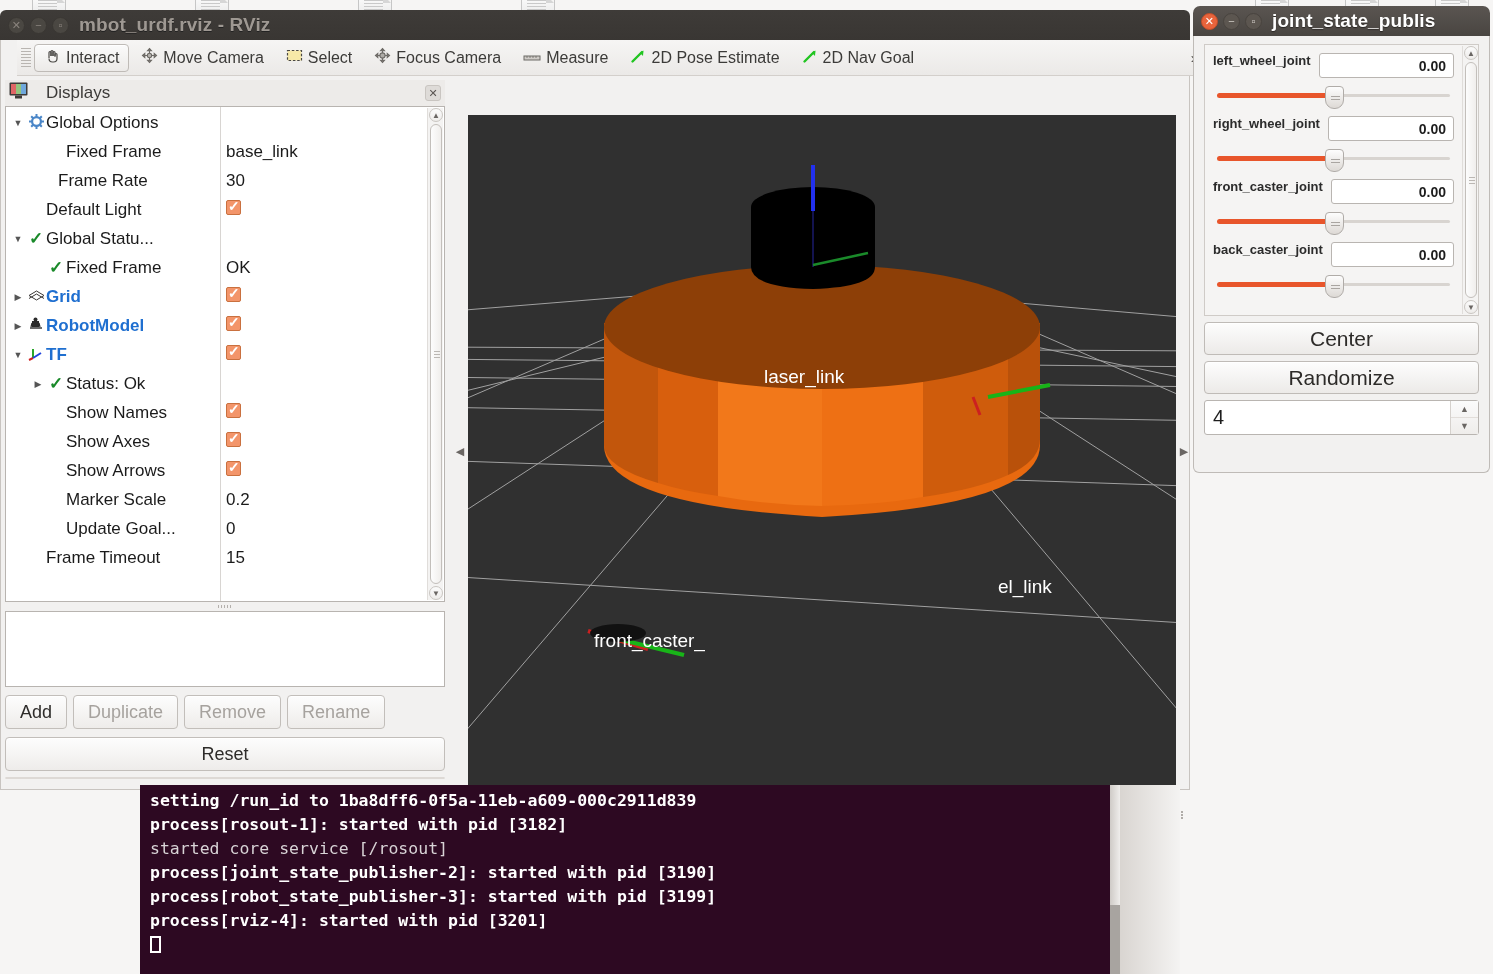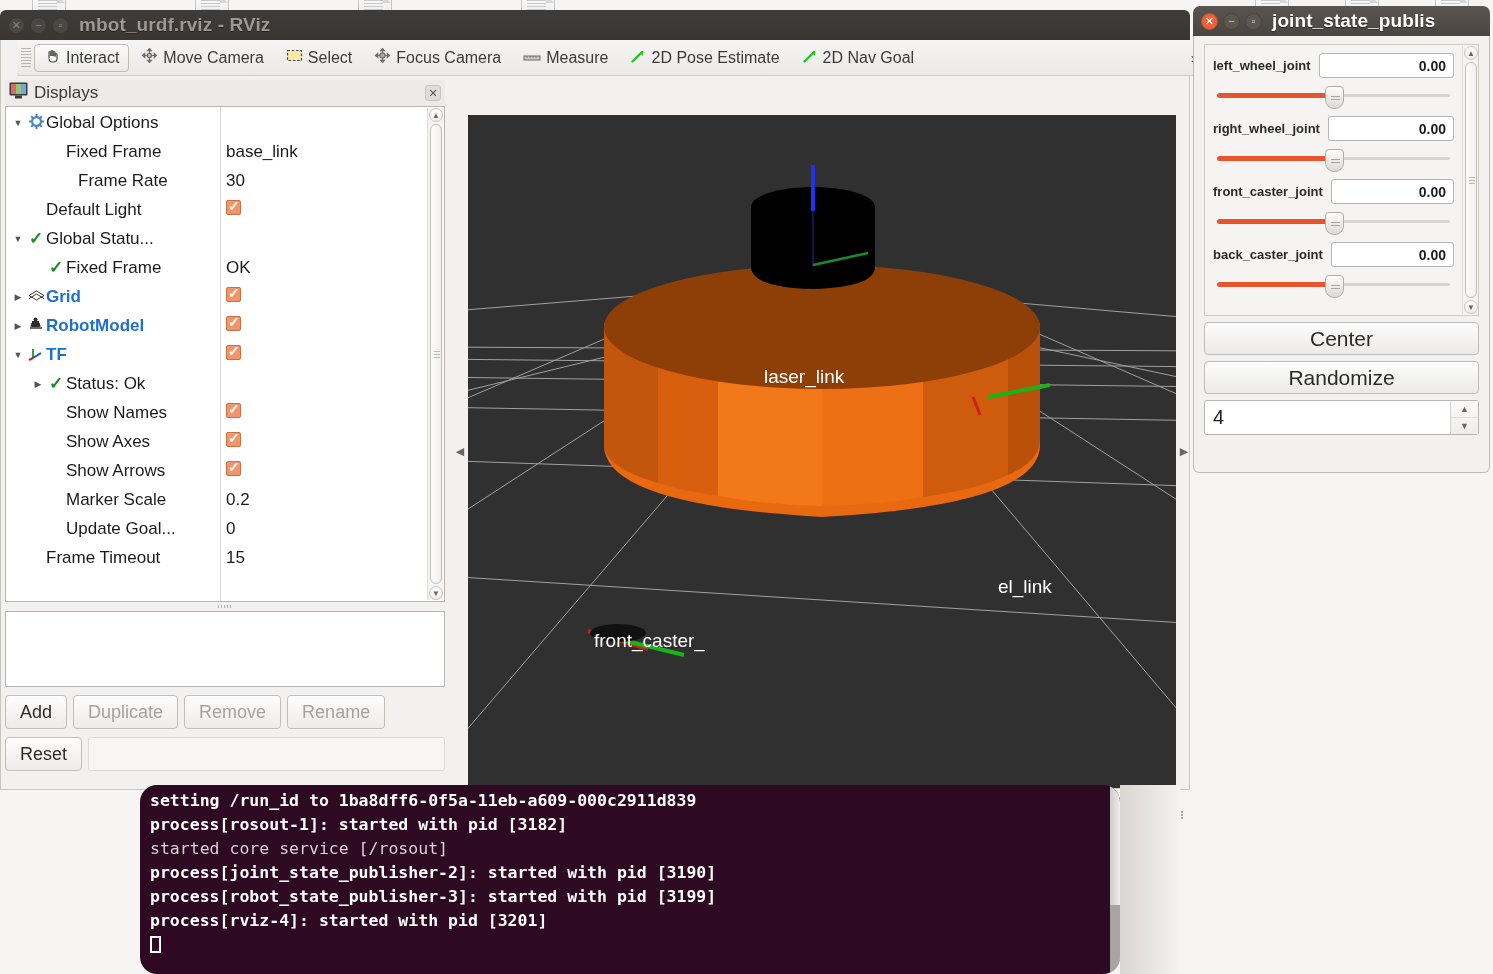--- a/index.html
+++ b/index.html
@@ -95,21 +95,21 @@
     box-shadow: inset 0 1px 0 #fff;
   }
   .tb-more{ margin-left:auto; padding-right:8px; font-size:15px; color:#4a4845; }
   .ico{ display:inline-block; }
 
   
   #displays{
     position:absolute; left:4px; top:40px; width:440px; height:666px;
   }
   .dock-title{
-    height:26px; display:flex; align-items:center; gap:6px;
+    height:26px; display:flex; align-items:center; gap:18px;
     font-size:17px; color:#3d3b39;
     background:#edebe9; padding:0 4px;
   }
   .dock-title .x{
     margin-left:auto; width:16px; height:16px; border-radius:3px;
     background:#dedbd8; color:#5a5653; font-size:11px;
     display:flex; align-items:center; justify-content:center;
     border:1px solid #c9c5c1;
   }
   #tree{
@@ -184,21 +184,21 @@
     display:flex; gap:6px; margin-top:8px;
   }
   .dbtn{
     height:34px; padding:12px 14px; font-size:18px;
     background:linear-gradient(#fdfdfd,#eeecea);
     border:1px solid #c2bebA; border-radius:4px; color:#2e2c2a;
     display:flex; align-items:center; justify-content:center;
     box-shadow: inset 0 1px 0 #fff;
   }
   .dbtn.disabled{ color:#a6a29e; }
-  #resetrow{ display:flex; gap:6px; margin-top:8px; align-items:stretch; }
+  #resetrow{ display:flex; gap:6px; margin-top:8px; align-items:stretch;flex-direction:column; }
   #resetrow .filler{
     flex:1; background:#f7f6f5; border:1px solid #ddd9d5; border-radius:3px;
   }
 
   
   .split-arrow{
     position:absolute; width:14px; font-size:11px; color:#6a6663;
     text-align:center;
   }
 
@@ -239,21 +239,21 @@
   #jsp .titlebar{ border-radius:7px 7px 0 0; }
   #jsp .body{
     width:297px; height:437px; background:#f2f1f0;
     border:1px solid #bfbbb7; border-top:none; border-radius:0 0 6px 6px;
     padding:8px 10px; position:relative;
   }
   #sliderbox{
     height:272px; border:1px solid #cfcbc7; background:#f5f4f3;
     position:relative; padding:8px 24px 8px 8px; overflow:hidden;
   }
-  .jrow{ display:flex; align-items:center; margin-bottom:2px; }
+  .jrow{ display:flex; align-items:flex-start; margin-bottom:2px; }
   .jlbl{ font-size:13px; font-weight:bold; color:#2b2b2b; white-space:nowrap; }
   .jval{
     flex:1; margin-left:8px; height:25px;
     background:#fff; border:1px solid #b9b5b1; border-radius:3px;
     display:flex; align-items:center; justify-content:flex-end;
     padding-right:7px; font-size:14px; font-weight:bold; color:#1d1d1d;
   }
   .slider{
     position:relative; height:30px; margin:0 0 6px 0;
   }
@@ -299,21 +299,21 @@
   }
   #spin .btns div{
     flex:1; display:flex; align-items:center; justify-content:center;
     font-size:9px; color:#6a6663;
   }
   #spin .btns div:first-child{ border-bottom:1px solid #e2dedA; }
 
   
   #term{
     position:absolute; left:140px; top:785px; width:980px; height:189px;
-    background:#2d0922; overflow:hidden;border-radius:17px;
+    background:#2d0922; overflow:hidden;
   }
   #term .lines{
     padding:4px 0 0 10px;
     font-family:"DejaVu Sans Mono","Liberation Mono",monospace;
     font-size:16.5px; line-height:24px; color:#ffffff;
     white-space:pre;
   }
   #term .dim{ color:#d8d3d6; font-weight:normal; }
   #term .bold{ color:#ffffff; font-weight:bold; }
   #term .cursor{
@@ -476,21 +476,21 @@
                   </g>
                 </svg></span>
               <span class="lbl">Global Options</span>
             </div>
             <div class="trow" style="padding-left: 24px;">
               <span class="arrow"></span>
               <span class="ic"></span>
               <span class="lbl">Fixed Frame</span>
               <span class="val">base_link</span>
             </div>
-            <div class="trow" style="padding-left: 36px;">
+            <div class="trow" style="padding-left: 16px;">
               <span class="arrow"></span>
               <span class="ic"></span>
               <span class="lbl">Frame Rate</span>
               <span class="val">30</span>
             </div>
             <div class="trow" style="">
               <span class="arrow"></span>
               <span class="ic"></span>
               <span class="lbl">Default Light</span>
               <span class="val"><span class="chk"></span></span>

